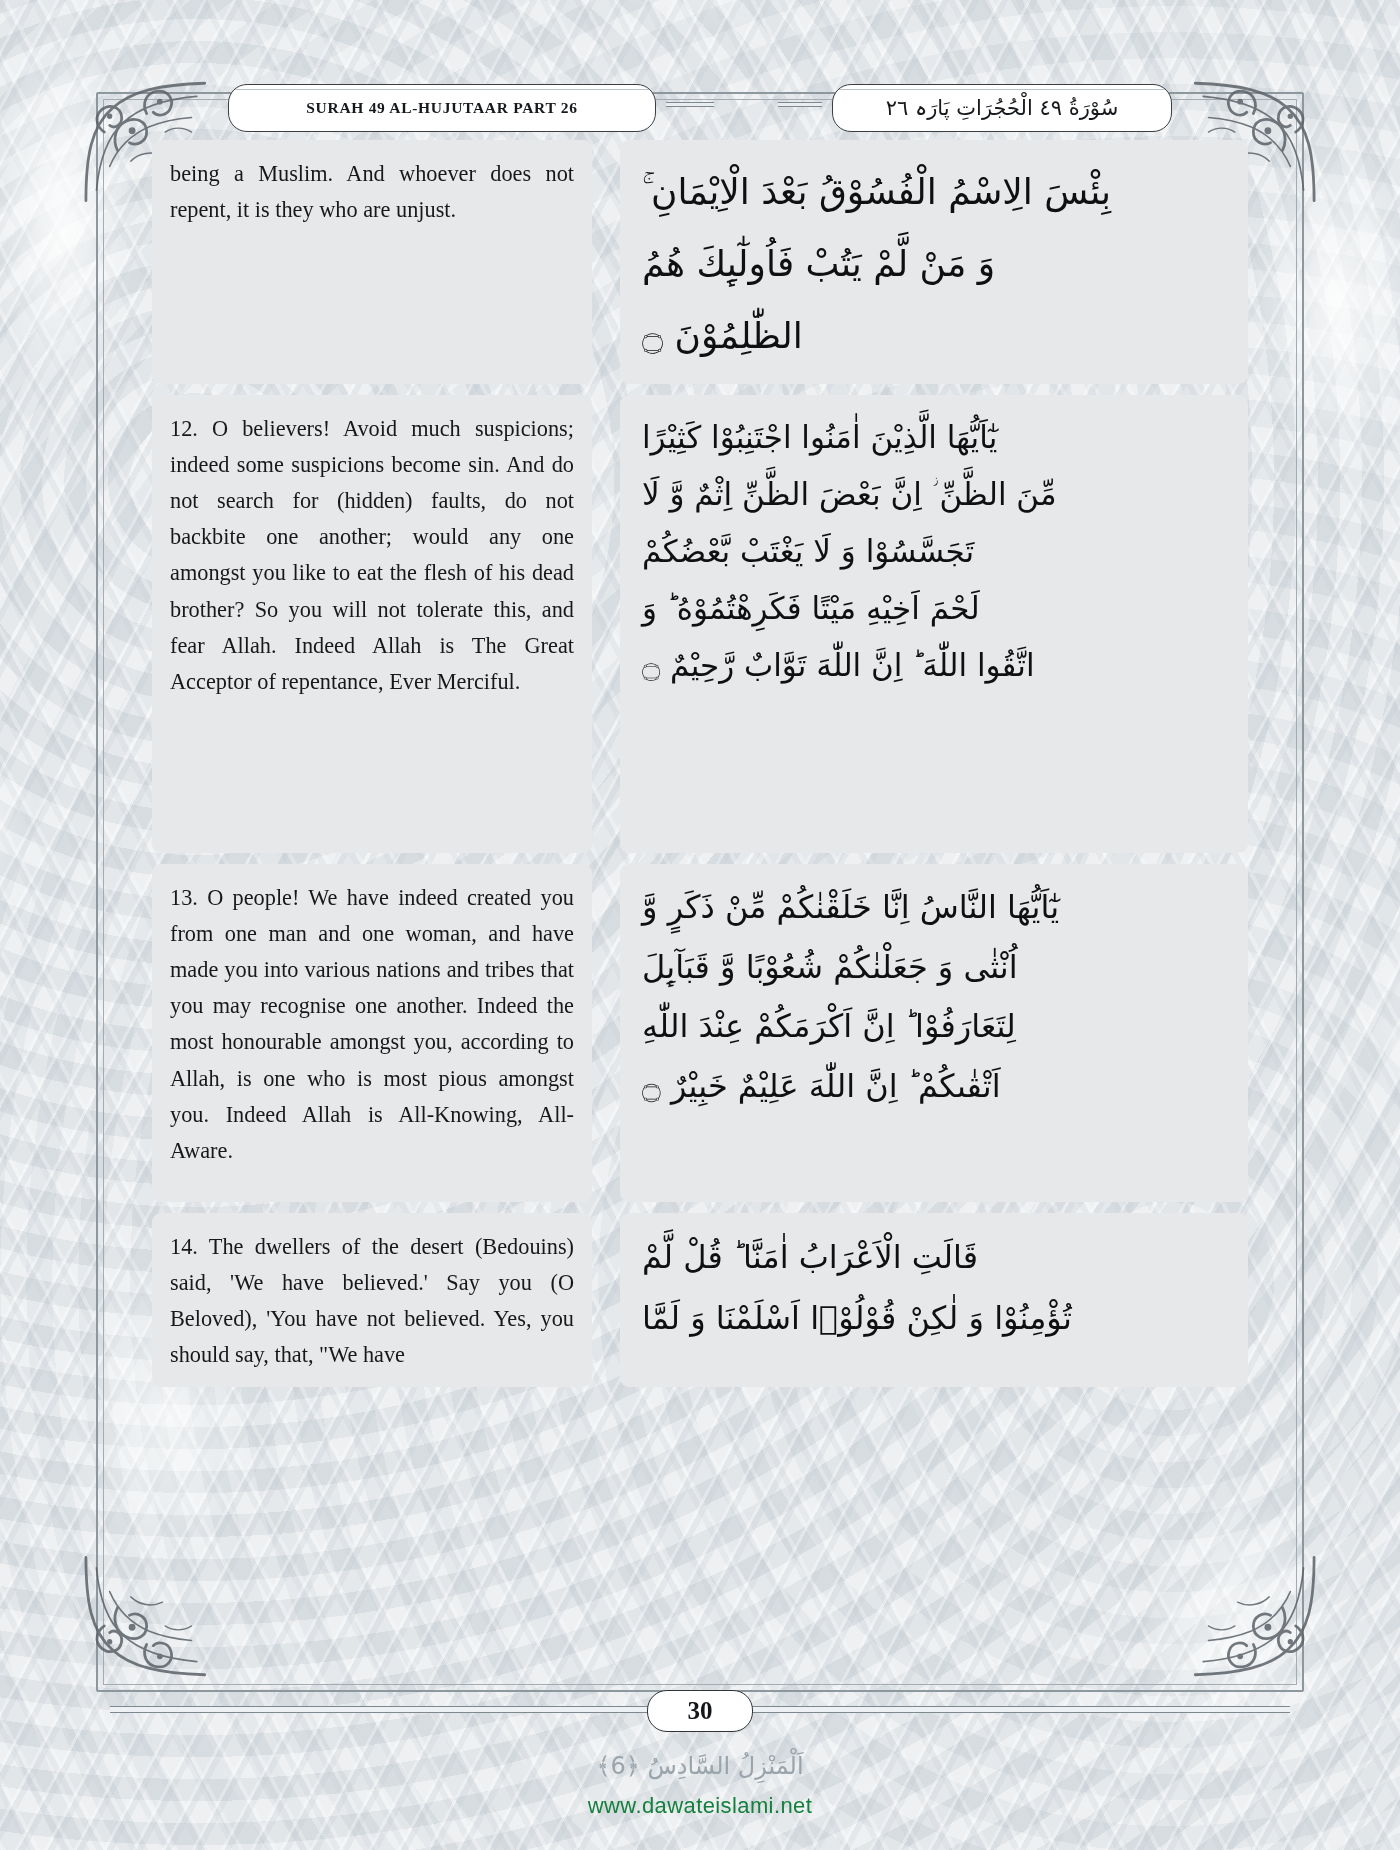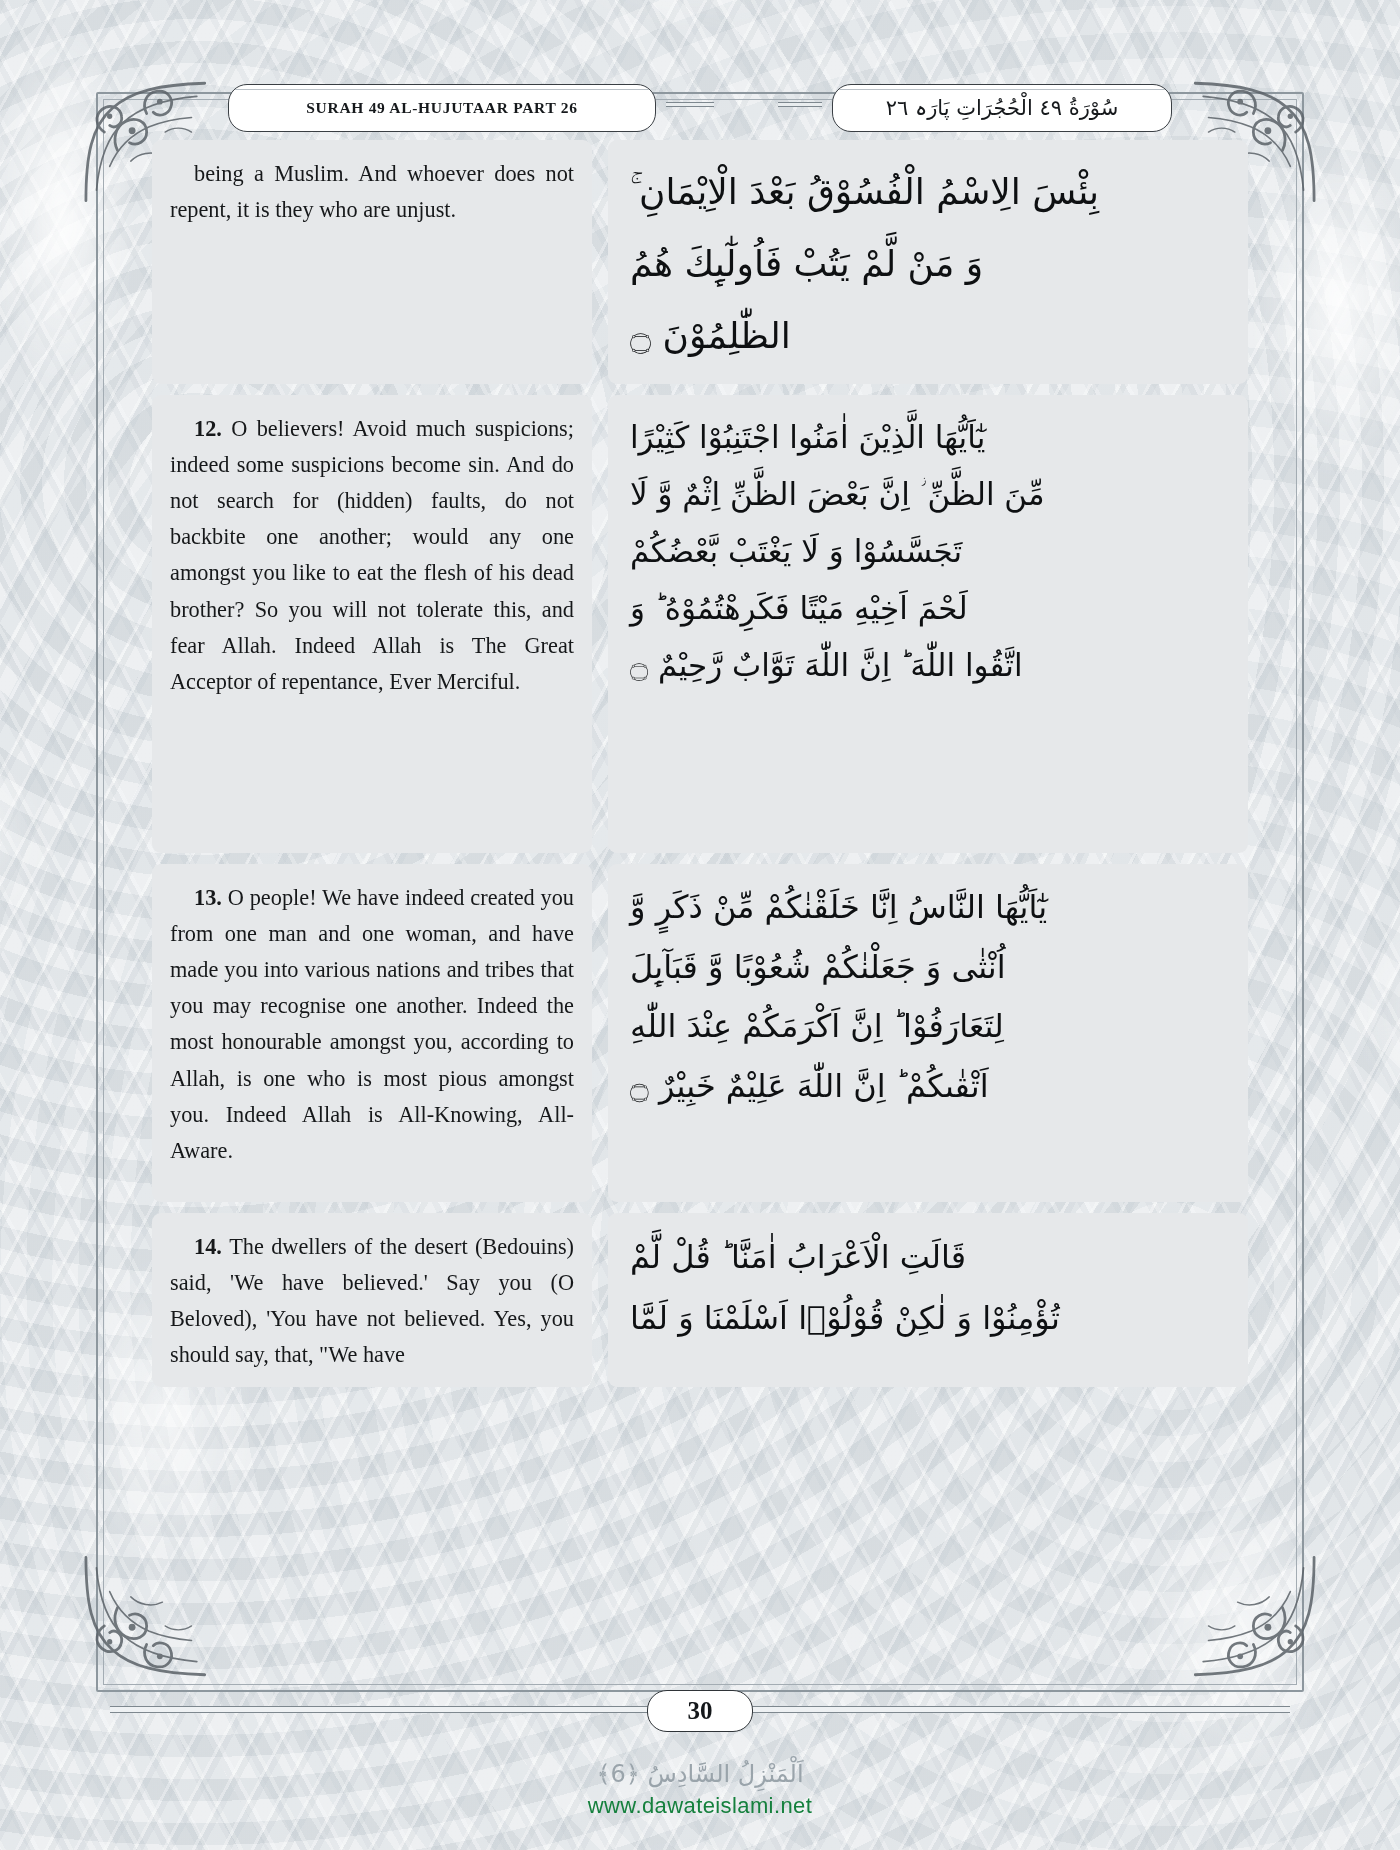--- a/index.html
+++ b/index.html
@@ -135,41 +135,40 @@
   .hdr-rule.r2 { right: 468px; width: 44px; }
 
   
   .verse-table {
     position: absolute;
     left: 152px; top: 140px;
     width: 1096px;
   }
   .verse-row {
     display: flex;
-    gap: 16px;
+    gap: 28px;
     margin-bottom: 11px;
   }
   .cell {
     background: #e6e8ea;
     border-radius: 9px;
     box-sizing: border-box;
   }
   .cell-en {
     width: 440px;
     padding: 16px 18px 14px 18px;
     font-size: 22.3px;
     line-height: 1.62;
     color: #16181a;
     text-align: justify;
     text-justify: inter-word;
     hyphens: none;
   }
   .cell-en .vnum {
-    font-weight: bold;
-    margin-left: 24px;
+    font-weight: normal;
   }
   .cell-ar {
     flex: 1;
     padding: 14px 22px 12px 22px;
     direction: rtl;
     text-align: left;
     font-family: "DejaVu Sans", "Liberation Sans", sans-serif;
     font-size: 33px;
     line-height: 1.98;
     color: #0e1012;
@@ -225,21 +224,20 @@
   .footer-ar {
     position: absolute;
     left: 50%;
     top: 1752px;
     transform: translateX(-50%);
     font-family: "DejaVu Sans", "Liberation Sans", sans-serif;
     font-size: 24px;
     color: #9aa4ab;
     direction: rtl;
     white-space: nowrap;
-    margin-top: 8px;
   }
   .footer-url {
     position: absolute;
     left: 50%;
     top: 1793px;
     transform: translateX(-50%);
     font-family: "Liberation Sans", "DejaVu Sans", sans-serif;
     font-size: 22px;
     color: #15803d;
     letter-spacing: .4px;

